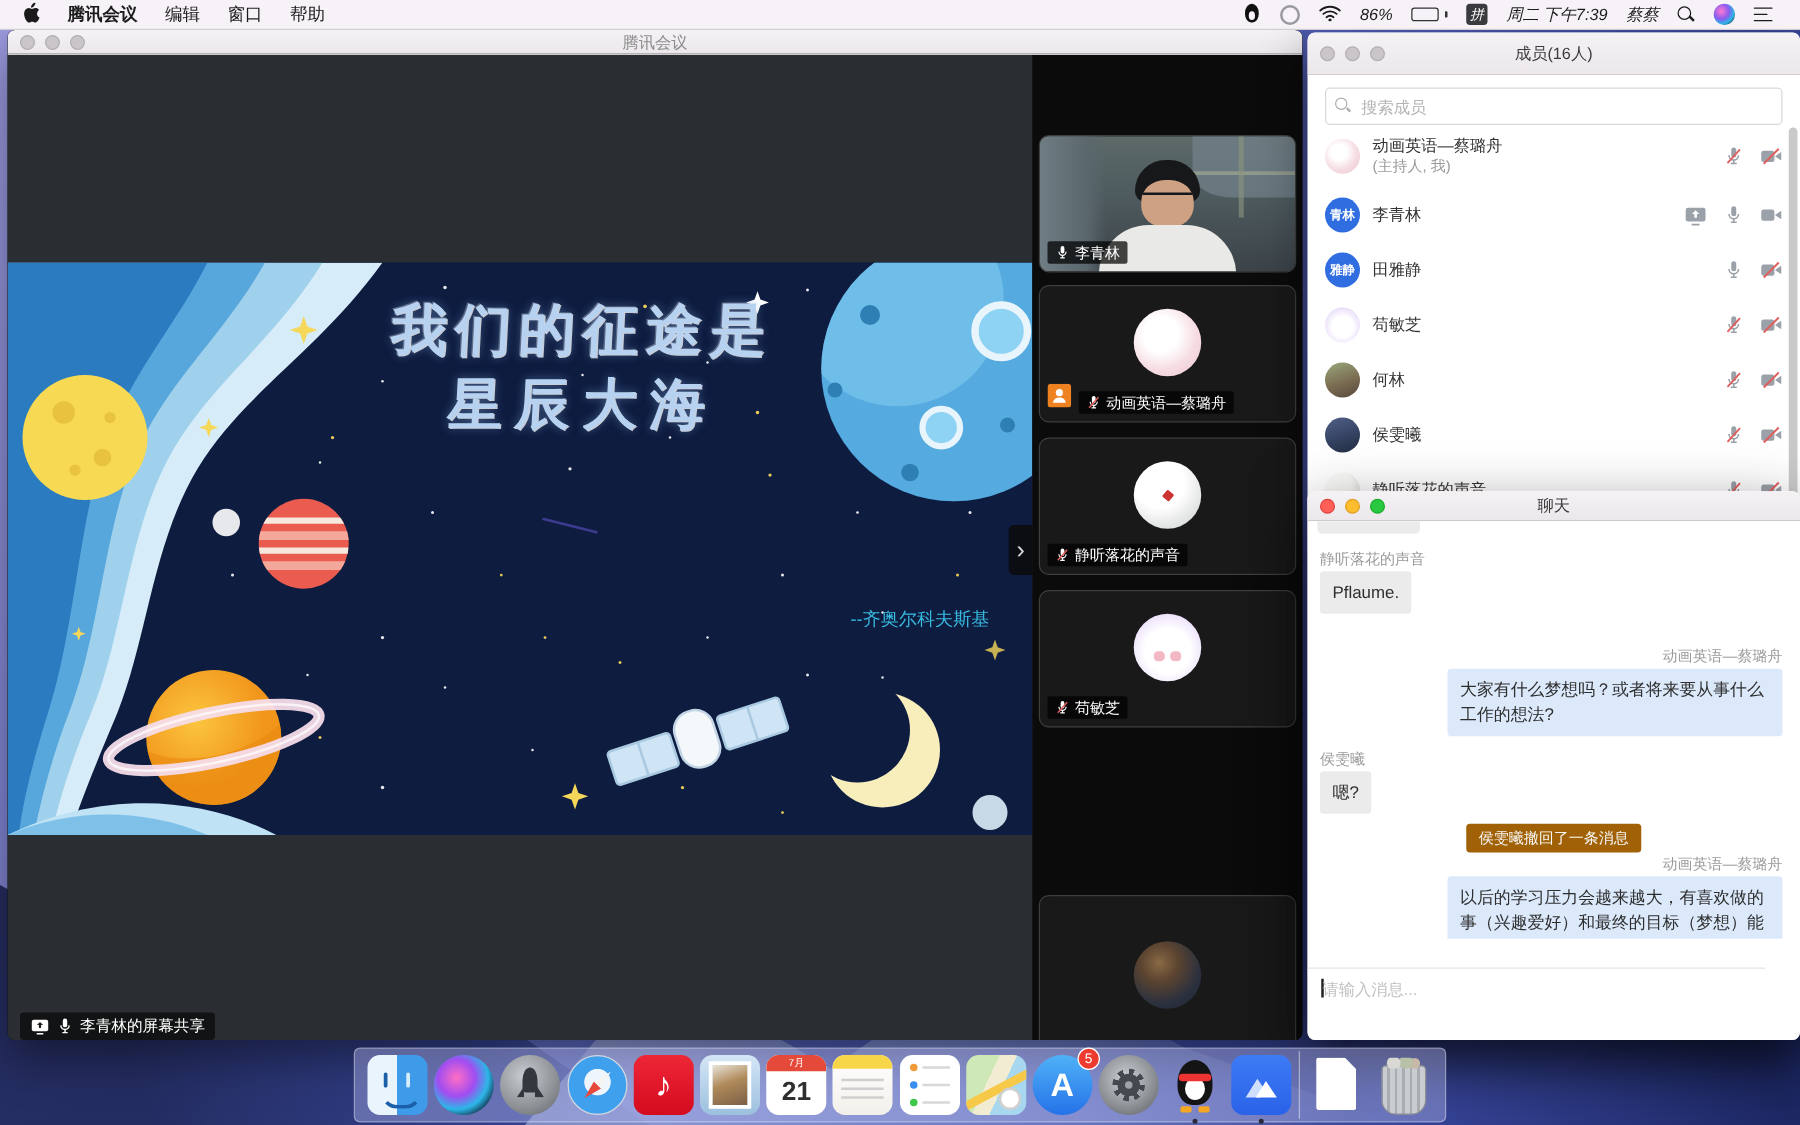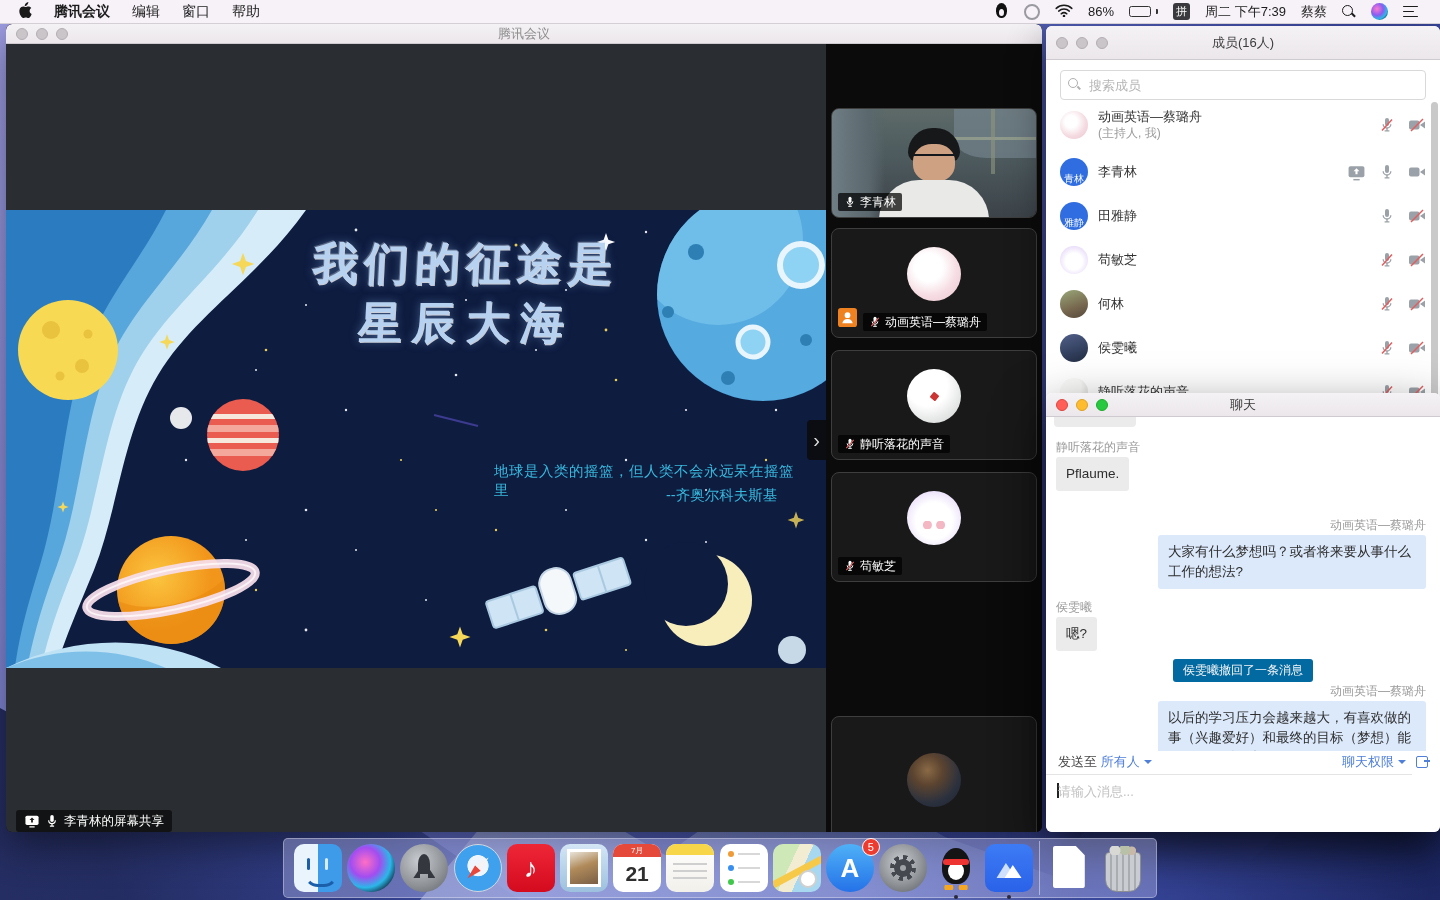--- a/index.html
+++ b/index.html
@@ -15,21 +15,21 @@
   .mt3 { position:absolute; right:0; bottom:0; width:420px; height:200px;
     background:linear-gradient(260deg,#1b2660 10%,#3a49a0 80%,transparent 100%);
     clip-path:polygon(0 100%,25% 45%,55% 80%,80% 30%,100% 60%,100% 100%); opacity:.8; }
 
   
   .menu-bar { position:absolute; left:0; top:0; width:1440px; height:24px; background:#f7f2f8;
     border-bottom:1px solid rgba(0,0,0,.14); display:flex; align-items:center; font-size:14px; color:#1c1c1c; z-index:50; }
   .mb-left { display:flex; align-items:center; gap:22px; padding-left:18px; }
   .mb-app { font-weight:bold; }
   .mb-item { cursor:default; }
-  .mb-right { margin-left:auto; display:flex; align-items:center; gap:15px; padding-right:22px; font-size:13px; }
+  .mb-right { margin-left:auto; display:flex; align-items:center; gap:15px; padding-right:22px; font-size:13px;font-style:italic; }
   .penguin { width:15px; height:17px; position:relative; }
   .penguin::before { content:''; position:absolute; left:2px; top:0; width:11px; height:15px; background:#111; border-radius:50% 50% 45% 45%; }
   .penguin::after { content:''; position:absolute; left:5px; top:6px; width:5px; height:7px; background:#f7f2f8; border-radius:50%; }
   .cc-ic { width:16px; height:16px; border-radius:50%; border:2px solid #9a9aa0; background:transparent; }
   .batt { display:flex; align-items:center; gap:4px; }
   .batt-body { width:22px; height:11px; border:1px solid #333; border-radius:2.5px; padding:1px; position:relative; }
   .batt-fill { width:84%; height:100%; background:#2f2f2f; border-radius:1px; }
   .batt-tip { width:2px; height:5px; background:#333; border-radius:0 1px 1px 0; margin-left:1px; }
   .ime { width:17px; height:17px; background:#3a3a3e; color:#fff; border-radius:3px; font-size:11px; display:flex; align-items:center; justify-content:center; }
   .mag { width:14px; height:14px; position:relative; }
@@ -55,21 +55,21 @@
   .meet-body { position:absolute; left:0; top:20px; width:1036px; height:788px; display:flex; }
   .stage { position:relative; width:820px; height:788px; background:#2a2d31; overflow:hidden; }
   .slide { position:absolute; left:0; top:166px; width:820px; height:458px; background:#0e1c40; overflow:hidden; }
   .slide svg { position:absolute; inset:0; }
   .sl-t1 { position:absolute; left:295px; top:24px; width:330px; text-align:center; font-size:45px; font-weight:bold;
     color:#b7d2f0; letter-spacing:6px; transform:skewX(-3deg); text-shadow:1px 1px 0 rgba(255,255,255,.75),-1px -1px 0 rgba(255,255,255,.25),0 0 8px rgba(130,170,220,.5); }
   .sl-t2 { position:absolute; left:295px; top:84px; width:330px; text-align:center; font-size:44px; font-weight:bold;
     color:#b7d2f0; letter-spacing:10px; transform:skewX(-3deg); text-shadow:1px 1px 0 rgba(255,255,255,.75),0 0 8px rgba(130,170,220,.5); }
   .sl-sub { position:absolute; left:470px; top:172px; width:220px; text-align:center; font-size:21px; color:#e6edf7; letter-spacing:4px; }
   .sl-quote { position:absolute; left:488px; top:252px; width:310px; font-size:14.5px; color:#38b9de; letter-spacing:.5px; }
-  .sl-author { position:absolute; left:660px; top:276px; width:140px; text-align:left; font-size:14.5px; color:#38b9de; }
+  .sl-author { position:absolute; left:660px; top:276px; width:140px; text-align:center; font-size:14.5px; color:#38b9de; }
   .next-btn { position:absolute; right:0; top:376px; width:19px; height:40px; background:rgba(10,10,12,.85);
     border-radius:4px 0 0 4px; color:#dcdcdc; font-size:20px; display:flex; align-items:center; justify-content:center; cursor:pointer; }
   .share-banner { position:absolute; left:10px; bottom:0; height:22px; background:rgba(12,12,14,.8); border-radius:3px;
     display:flex; align-items:center; gap:5px; padding:0 8px; color:#fff; font-size:12.5px; }
 
   
   .strip { width:216px; height:788px; background:#0b0b0b; position:relative; }
   .thumb { position:absolute; left:5px; width:206px; height:110px; background:#191919; border:1px solid #3e3e3e;
     border-radius:8px; overflow:hidden; }
   .t-label { position:absolute; left:6px; bottom:6px; height:18px; background:rgba(0,0,0,.72); border-radius:2px;
@@ -110,22 +110,22 @@
   .m-search-ic { position:absolute; left:22px; top:52px; width:13px; height:13px; z-index:2; }
   .m-search-ic::before { content:''; position:absolute; left:0; top:0; width:8px; height:8px; border:1.5px solid #b0b0b0; border-radius:50%; }
   .m-search-ic::after { content:''; position:absolute; left:8.5px; top:8.5px; width:4px; height:1.5px; background:#b0b0b0; transform:rotate(45deg); }
   .toast { position:absolute; left:172px; top:42px; width:214px; height:34px; background:rgba(48,51,55,.96); border-radius:4px;
     color:#fff; font-size:13px; display:flex; align-items:center; padding-left:14px; z-index:3; overflow:hidden; }
   .toast .wm { position:absolute; right:10px; top:5px; width:40px; height:24px; opacity:.18; }
   .toast .wm i { position:absolute; width:18px; height:18px; background:#fff; transform:rotate(45deg); border-radius:3px; }
   .toast .wm i:nth-child(1){ left:2px; top:3px; } .toast .wm i:nth-child(2){ left:17px; top:3px; opacity:.7; }
   .m-list { position:absolute; left:0; top:74px; width:394px; height:732px; }
   .m-row { position:relative; height:44px; display:flex; align-items:center; padding:0 14px; }
-  .m-av { width:28px; height:28px; border-radius:50%; flex:0 0 28px; display:flex; align-items:flex-end; justify-content:center;
-    color:#fff; font-size:10px; font-weight:normal; letter-spacing:0; }
+  .m-av { width:28px; height:28px; border-radius:50%; flex:0 0 28px; display:flex; align-items:center; justify-content:center;
+    color:#fff; font-size:10px; font-weight:bold; letter-spacing:0; }
   .av-blue { background:#2f6de0; }
   .av-p1 { background:radial-gradient(circle at 40% 38%,#fff 25%,#f4dbe1 60%,#ecc3ce 100%); }
   .av-p4 { background:radial-gradient(circle at 50% 55%,#fff 40%,#ece2fa 70%,#c9b2ec 100%); }
   .av-p5 { background:linear-gradient(160deg,#9aa879 0%,#77684f 60%,#54483a 100%); }
   .av-p6 { background:linear-gradient(160deg,#51608a 0%,#33405e 60%,#222c42 100%); }
   .av-p7 { background:radial-gradient(circle at 38% 32%,#fafaf8 40%,#dddfdb 80%,#c6c8c4 100%); }
   .m-names { margin-left:10px; line-height:16px; }
   .m-name { font-size:13px; color:#333; }
   .m-sub { font-size:12px; color:#9b9b9b; }
   .m-icons { margin-left:auto; display:flex; align-items:center; gap:13px; }
@@ -134,21 +134,21 @@
   
   .chat-win { left:1046px; top:393px; width:394px; height:439px; background:#fff; z-index:20; box-shadow:0 18px 50px rgba(0,0,0,.55); }
   .chat-win .tbar { height:24px; }
   .chat-win .lights { top:6px; }
   .chat-body { position:absolute; left:0; top:24px; width:394px; height:334px; overflow:hidden; }
   .frag-bubble { position:absolute; left:8px; top:0; width:82px; height:10px; background:#ebebeb; border-radius:0 0 4px 4px; }
   .snd { position:absolute; font-size:12px; color:#9b9b9b; }
   .bub { position:absolute; font-size:13.5px; color:#2e2e2e; line-height:20px; padding:7px 10px; border-radius:3px; }
   .bub.grey { background:#ebebeb; }
   .bub.blue { background:#dbe9fb; }
-  .notice { position:absolute; left:50%; transform:translateX(-50%); background:#0369a1; color:#f7f7f7; font-size:12px;
+  .notice { position:absolute; left:50%; transform:translateX(-50%); background:#a16207; color:#f7f7f7; font-size:12px;
     padding:3px 10px; border-radius:3px; white-space:nowrap; }
   .chat-toolbar { position:absolute; left:0; top:358px; width:394px; height:22px; display:flex; align-items:center;
     padding:0 12px; font-size:13px; color:#4a4a4a; }
   .blue-link { color:#4f7fd9; cursor:pointer; display:inline-flex; align-items:center; }
   .caret-dn { width:0; height:0; border:4px solid transparent; border-top-color:#4f7fd9; margin:4px 0 0 4px; }
   .popout { width:12px; height:12px; border:1.5px solid #4f7fd9; border-radius:2px; margin-left:10px; position:relative; cursor:pointer; }
   .popout::after { content:''; position:absolute; right:-3px; top:3px; width:6px; height:1.5px; background:#4f7fd9; }
   .chat-input-zone { position:absolute; left:0; top:381px; width:366px; height:58px; border-top:1px solid #e4e4e4; }
   .chat-input { position:absolute; inset:0; border:none; outline:none; font-size:13px; color:#333; padding:8px 12px;
     font-family:inherit; resize:none; background:transparent; }
@@ -402,21 +402,20 @@
             <path transform="translate(454,427) scale(1.5)" d="M0,-7 L1.8,-1.8 L7,0 L1.8,1.8 L0,7 L-1.8,1.8 L-7,0 L-1.8,-1.8 Z"></path>
             <path transform="translate(57,297) scale(0.8)" d="M0,-7 L1.8,-1.8 L7,0 L1.8,1.8 L0,7 L-1.8,1.8 L-7,0 L-1.8,-1.8 Z"></path>
             <path transform="translate(790,310) scale(1.2)" opacity="0.8" d="M0,-7 L1.8,-1.8 L7,0 L1.8,1.8 L0,7 L-1.8,1.8 L-7,0 L-1.8,-1.8 Z"></path>
           </g>
           <path transform="translate(600,32) scale(1.3)" fill="#ffffff" d="M0,-7 L1.8,-1.8 L7,0 L1.8,1.8 L0,7 L-1.8,1.8 L-7,0 L-1.8,-1.8 Z"></path>
           <circle cx="175" cy="208" r="11" fill="#ffffff" opacity="0.9"></circle>
           <circle cx="786" cy="440" r="14" fill="#dbeefa" opacity="0.9"></circle>
         </svg>
         <div class="sl-t1">我们的征途是</div>
         <div class="sl-t2">星辰大海</div>
-        <div class="sl-quote">地球是入类的摇篮，但人类不会永远呆在摇篮里</div>
         <div class="sl-author">--齐奥尔科夫斯基</div>
       </div>
       <div class="next-btn">›</div>
       <div class="share-banner">
         <svg class="ic" width="16" height="14" viewBox="0 0 18 16">
             <rect x="1.5" y="2" width="15" height="10.5" rx="1.8" fill="#ffffff"></rect>
             <path d="M9 4l2.8 2.8h-1.8v2.8H8V6.8H6.2z" fill="#1b1b1b"></path>
             <path d="M6 14.8h6" stroke="#ffffff" stroke-width="1.4"></path>
           </svg>
         <svg class="ic" width="14" height="14" viewBox="0 0 16 16">
@@ -682,32 +681,20 @@
     <div class="snd" style="left:10px; top:22px">静听落花的声音</div>
     <div class="bub grey" style="left:10px; top:40px">Pflaume.</div>
     <div class="snd" style="right:14px; top:100px">动画英语—蔡璐舟</div>
     <div class="bub blue" style="right:14px; top:118px; width:268px">大家有什么梦想吗？或者将来要从事什么工作的想法?</div>
     <div class="snd" style="left:10px; top:182px">侯雯曦</div>
     <div class="bub grey" style="left:10px; top:200px">嗯?</div>
     <div class="notice" style="top:242px">侯雯曦撤回了一条消息</div>
     <div class="snd" style="right:14px; top:266px">动画英语—蔡璐舟</div>
     <div class="bub blue" style="right:14px; top:284px; width:268px">以后的学习压力会越来越大，有喜欢做的事（兴趣爱好）和最终的目标（梦想）能让自己快乐一点～</div>
   </div>
-  <div class="chat-toolbar">
-    <span>发送至</span>&nbsp;
-    <span class="blue-link">
-        <span>所有人</span>
-        <span class="caret-dn"></span>
-      </span>
-    <span style="margin-left:auto" class="blue-link">
-        <span>聊天权限</span>
-        <span class="caret-dn"></span>
-      </span>
-    <span class="popout"></span>
-  </div>
   <div class="chat-input-zone">
     <span class="caret-bar"></span>
     <textarea class="chat-input" placeholder="请输入消息..." style=""></textarea>
   </div>
 </div>
 
 <div class="dock">
   <div class="dk dk-finder"></div>
   <div class="dk dk-circle dk-siri"></div>
   <div class="dk dk-circle dk-launchpad"></div>

